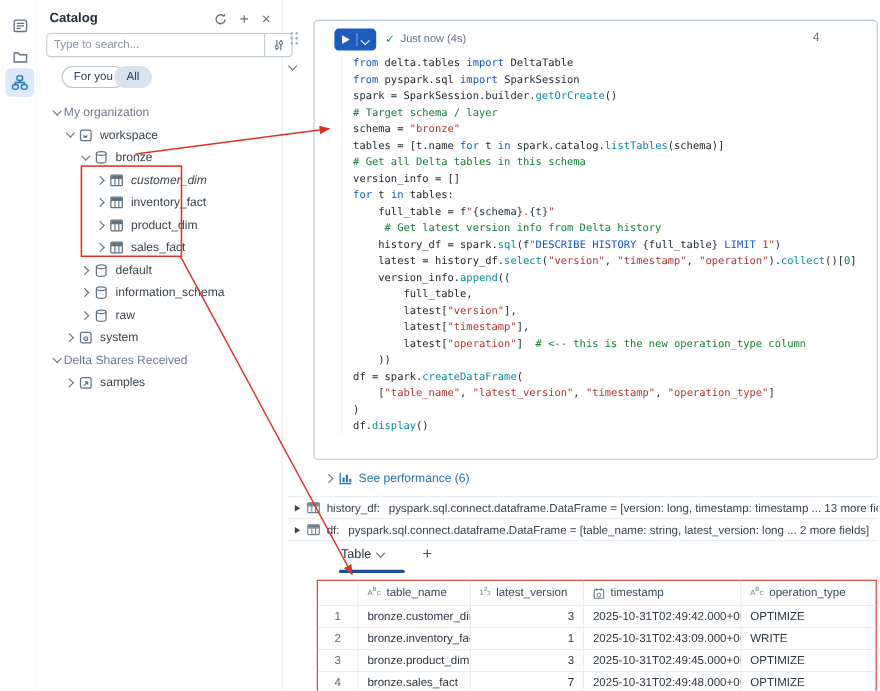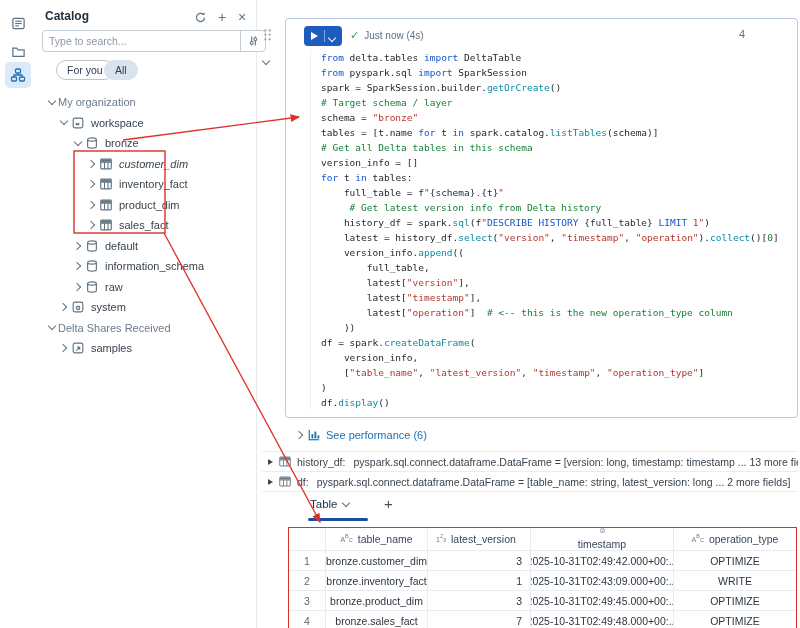--- a/index.html
+++ b/index.html
@@ -57,26 +57,26 @@
   .var-row .vname{margin:0 8px 0 6px;}
   
   #tabstrip{left:262px;top:495px;width:536px;height:28px;}
   #tab-table{position:absolute;left:48px;top:3px;display:flex;align-items:center;gap:5px;font-size:11.5px;color:#203246;}
   #tab-underline{position:absolute;left:46px;top:23px;width:60px;height:3px;background:var(--accent_navy);border-radius:2px;}
   #tab-add{position:absolute;left:122px;top:0px;font-size:15px;color:#44505c;}
   
   #results{left:288px;top:527px;width:509px;border:1.5px solid var(--annotation_red);box-sizing:border-box;background:#fff;}
   .rt-row{display:flex;border-bottom:1px solid #e9edf1;}
   .rt-row:last-child{border-bottom:none;}
-  .rt-cell{box-sizing:border-box;border-right:1px solid #e9edf1;padding:0 8px;display:flex;align-items:center;font-size:10.5px;color:#2c3640;overflow:hidden;white-space:nowrap;justify-content:center;}
+  .rt-cell{box-sizing:border-box;border-right:1px solid #e9edf1;padding:0 8px;display:flex;align-items:center;font-size:10.5px;color:#2c3640;overflow:hidden;white-space:nowrap;}
   .rt-cell:last-child{border-right:none;}
   .rt-head .rt-cell{color:#39485e;gap:5px;}
   .rt-head{height:22px;} .rt-data{height:19px;}
   .c0{width:37px;justify-content:center;color:#5b6770;}
-  .c1{width:102px;} .c2{width:103px;justify-content:flex-end;} .c3{width:143px;flex-direction:column;} .c4{width:122px;}
+  .c1{width:102px;} .c2{width:103px;justify-content:flex-end;} .c3{width:143px;} .c4{width:122px;}
   .rt-head .c2{justify-content:flex-start;}
   .hic{font-size:7px;color:#6b7a89;letter-spacing:0;display:inline-flex;align-items:center;line-height:1;}
   .hic .hsup{font-size:5.5px;transform:translateY(-2px);}
   .hic .hsub{font-size:5.5px;transform:translateY(2px);}
   
   #overlay{left:0;top:0;width:800px;height:628px;pointer-events:none;z-index:60;}
   svg{display:block;}
 </style>
 </head>
 <body>
@@ -319,21 +319,20 @@
         <div class="code-line"><span class="tk-c">     # Get latest version info from Delta history</span></div>
         <div class="code-line"><span class="tk-n">    history_df = spark.</span><span class="tk-f">sql</span><span class="tk-n">(f</span><span class="tk-s">"</span><span class="tk-q">DESCRIBE HISTORY </span><span class="tk-b">{full_table}</span><span class="tk-q"> LIMIT </span><span class="tk-s">1"</span><span class="tk-n">)</span></div>
         <div class="code-line"><span class="tk-n">    latest = history_df.</span><span class="tk-f">select</span><span class="tk-n">(</span><span class="tk-s">"version"</span><span class="tk-n">, </span><span class="tk-s">"timestamp"</span><span class="tk-n">, </span><span class="tk-s">"operation"</span><span class="tk-n">).</span><span class="tk-f">collect</span><span class="tk-n">()[</span><span class="tk-d">0</span><span class="tk-n">]</span></div>
         <div class="code-line"><span class="tk-n">    version_info.</span><span class="tk-f">append</span><span class="tk-n">((</span></div>
         <div class="code-line"><span class="tk-n">        full_table,</span></div>
         <div class="code-line"><span class="tk-n">        latest[</span><span class="tk-s">"version"</span><span class="tk-n">],</span></div>
         <div class="code-line"><span class="tk-n">        latest[</span><span class="tk-s">"timestamp"</span><span class="tk-n">],</span></div>
         <div class="code-line"><span class="tk-n">        latest[</span><span class="tk-s">"operation"</span><span class="tk-n">]  </span><span class="tk-c"># &lt;-- this is the new operation_type column</span></div>
         <div class="code-line"><span class="tk-n">    ))</span></div>
         <div class="code-line"><span class="tk-n">df = spark.</span><span class="tk-f">createDataFrame</span><span class="tk-n">(</span></div>
-        <div class="code-line"><span class="tk-n">    version_info,</span></div>
         <div class="code-line"><span class="tk-n">    [</span><span class="tk-s">"table_name"</span><span class="tk-n">, </span><span class="tk-s">"latest_version"</span><span class="tk-n">, </span><span class="tk-s">"timestamp"</span><span class="tk-n">, </span><span class="tk-s">"operation_type"</span><span class="tk-n">]</span></div>
         <div class="code-line"><span class="tk-n">)</span></div>
         <div class="code-line"><span class="tk-n">df.</span><span class="tk-f">display</span><span class="tk-n">()</span></div>
       </div>
   </div>
 
   <div id="perf-row" class="abs">
     <span class="cv right"></span>
     <svg width="12" height="12" viewBox="0 0 14 14">
         <line x1="1.5" y1="1" x2="1.5" y2="13" stroke="#2272b4" stroke-width="1.4"></line>

